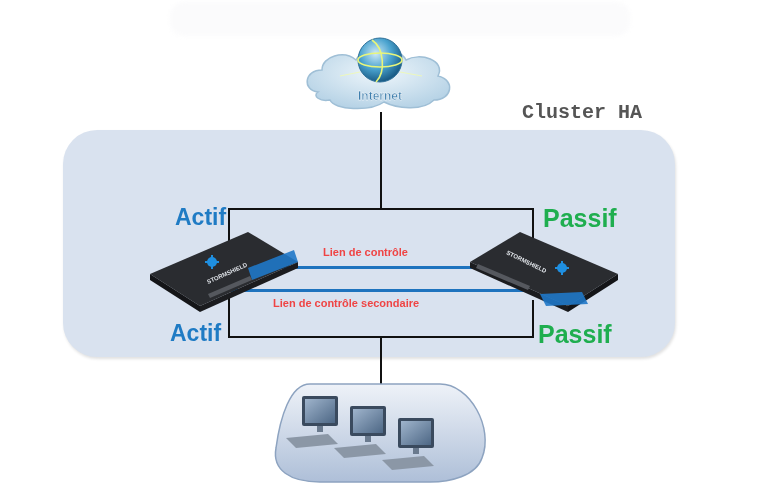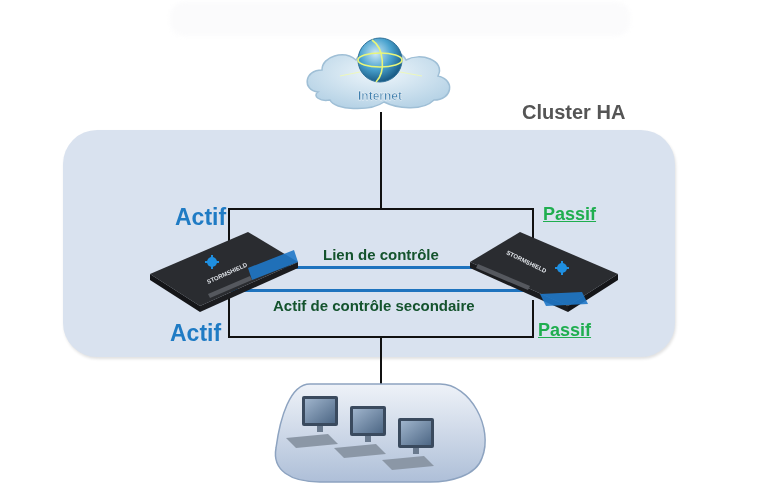--- a/index.html
+++ b/index.html
@@ -4,32 +4,32 @@
   <style>
     html, body { margin: 0; padding: 0; background: #ffffff; }
     body { width: 770px; height: 489px; position: relative; overflow: hidden; font-family: "Liberation Sans", "DejaVu Sans", sans-serif; }
     .abs { position: absolute; }
     .smudge { left: 170px; top: 2px; width: 460px; height: 34px; background: #fbfbfc; border-radius: 14px; filter: blur(2px); }
     .panel { left: 63px; top: 130px; width: 612px; height: 227px; background: #d9e2ef; border-radius: 34px; box-shadow: 1px 2px 3px rgba(0,0,0,0.12); }
     .wire { background: #111; }
     .blue-wire { background: #1e73be; }
     .lbl { font-weight: bold; white-space: nowrap; }
     .actif { color: #1f7bc4; font-size: 23px; }
-    .passif { color: #1fae4f; font-size: 18px; text-decoration: underline; }
-    .link-lbl { color: #14532d; font-size: 15px; }
+    .passif { color: #1fae4f; font-size: 25px; }
+    .link-lbl { color: #ef4444; font-size: 11px; }
     .cluster-lbl { color: #555; font-size: 20px; }
     svg { position: absolute; overflow: visible; }
   </style>
 </head>
 <body>
 
 <div class="abs smudge"></div>
 
 <div class="abs panel"></div>
-<div class="abs lbl cluster-lbl" style="left:522px; top:101px;">Cluster HA</div>
+<div class="abs lbl cluster-lbl" style="left:522px; top:101px;font-family:Liberation Mono, monospace;">Cluster HA</div>
 
 <svg style="left:300px; top:34px;" width="160" height="80" viewBox="0 0 160 80">
   <defs>
     <radialGradient id="cloudG" cx="50%" cy="40%" r="60%">
       <stop offset="0%" stop-color="#eef6fb"></stop>
       <stop offset="100%" stop-color="#b7d3e6"></stop>
     </radialGradient>
     <radialGradient id="globeG" cx="40%" cy="35%" r="65%">
       <stop offset="0%" stop-color="#cfe9f6"></stop>
       <stop offset="55%" stop-color="#4aa3cf"></stop>
@@ -51,21 +51,21 @@
 <div class="abs wire" style="left:532px; top:208px; width:2px; height:40px;"></div>
 <div class="abs wire" style="left:228px; top:298px; width:2px; height:40px;"></div>
 <div class="abs wire" style="left:532px; top:300px; width:2px; height:38px;"></div>
 <div class="abs wire" style="left:228px; top:336px; width:306px; height:2px;"></div>
 <div class="abs wire" style="left:380px; top:336px; width:2px; height:52px;"></div>
 
 <div class="abs blue-wire" style="left:262px; top:266px; width:236px; height:3px;"></div>
 <div class="abs blue-wire" style="left:230px; top:289px; width:296px; height:3px;"></div>
 
 <div class="abs lbl link-lbl" style="left:323px; top:246px;">Lien de contrôle</div>
-<div class="abs lbl link-lbl" style="left:273px; top:297px;">Actif de contrôle secondaire</div>
+<div class="abs lbl link-lbl" style="left:273px; top:297px;">Lien de contrôle secondaire</div>
 
 <div class="abs lbl actif" style="left:175px; top:204px;">Actif</div>
 <div class="abs lbl actif" style="left:170px; top:320px;">Actif</div>
 <div class="abs lbl passif" style="left:543px; top:204px;">Passif</div>
 <div class="abs lbl passif" style="left:538px; top:320px;">Passif</div>
 
 <svg style="left:148px; top:222px;" width="150" height="90" viewBox="0 0 150 90">
   <polygon points="2,52 100,10 150,40 52,84" fill="#2a2c30"></polygon>
   <polygon points="2,52 52,84 52,90 2,58" fill="#141518"></polygon>
   <polygon points="52,84 150,40 150,46 52,90" fill="#1b1c1f"></polygon>

